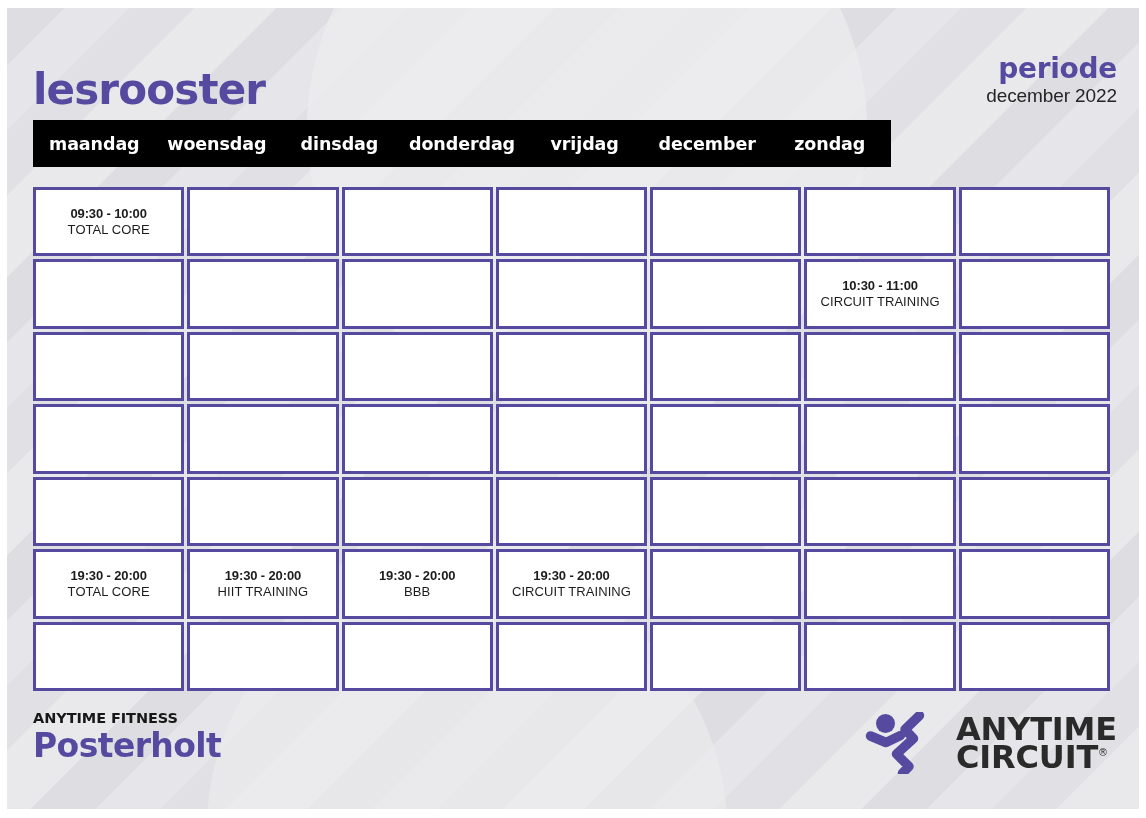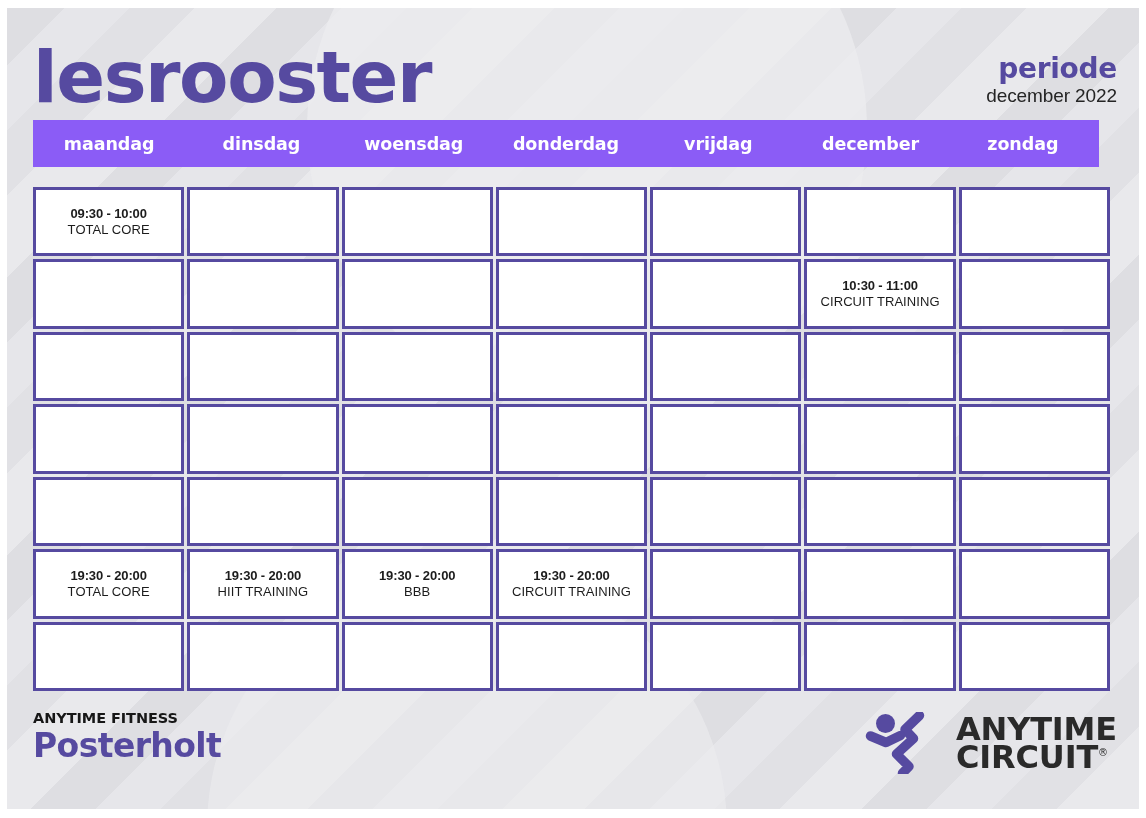--- a/index.html
+++ b/index.html
@@ -85,21 +85,21 @@
     left: 0; right: 0;
     top: 32px;
     height: 70px;
     padding: 0 22px 0 26px;
     display: flex;
     align-items: flex-end;
     justify-content: space-between;
   }
 
   #title {
-    font-size: 72px;
+    font-size: 42px;
     font-weight: 700;
     color: #564aa0;
     letter-spacing: -0.02em;
     line-height: .92;
     font-family: "DejaVu Sans", sans-serif;
   }
 
   #period-block {
     text-align: right;
     line-height: 1.12;
@@ -117,23 +117,23 @@
     font-weight: 400;
     color: #252525;
     letter-spacing: -0.005em;
   }
 
   
   #day-bar {
     position: absolute;
     left: 26px;
     top: 112px;
-    width: 1066px;
+    width: 858px;
     height: 47px;
-    background: #8b5cf6;
+    background: #000000;
     display: flex;
   }
   .day-cell {
     flex: 1 1 0;
     display: flex;
     align-items: center;
     justify-content: center;
     color: #ffffff;
     font-size: 17.5px;
     font-weight: 700;
@@ -253,22 +253,22 @@
       <div id="header">
         <div id="title">lesrooster</div>
         <div id="period-block">
           <div id="period-label">periode</div>
           <div id="period-value">december 2022</div>
         </div>
       </div>
 
       <div id="day-bar">
           <div class="day-cell">maandag</div>
+          <div class="day-cell">woensdag</div>
           <div class="day-cell">dinsdag</div>
-          <div class="day-cell">woensdag</div>
           <div class="day-cell">donderdag</div>
           <div class="day-cell">vrijdag</div>
           <div class="day-cell">december</div>
           <div class="day-cell">zondag</div>
         </div>
 
       <div id="grid">
           <div class="slot">
             <div class="slot-time">09:30 - 10:00</div>
             <div class="slot-class">TOTAL CORE</div>

